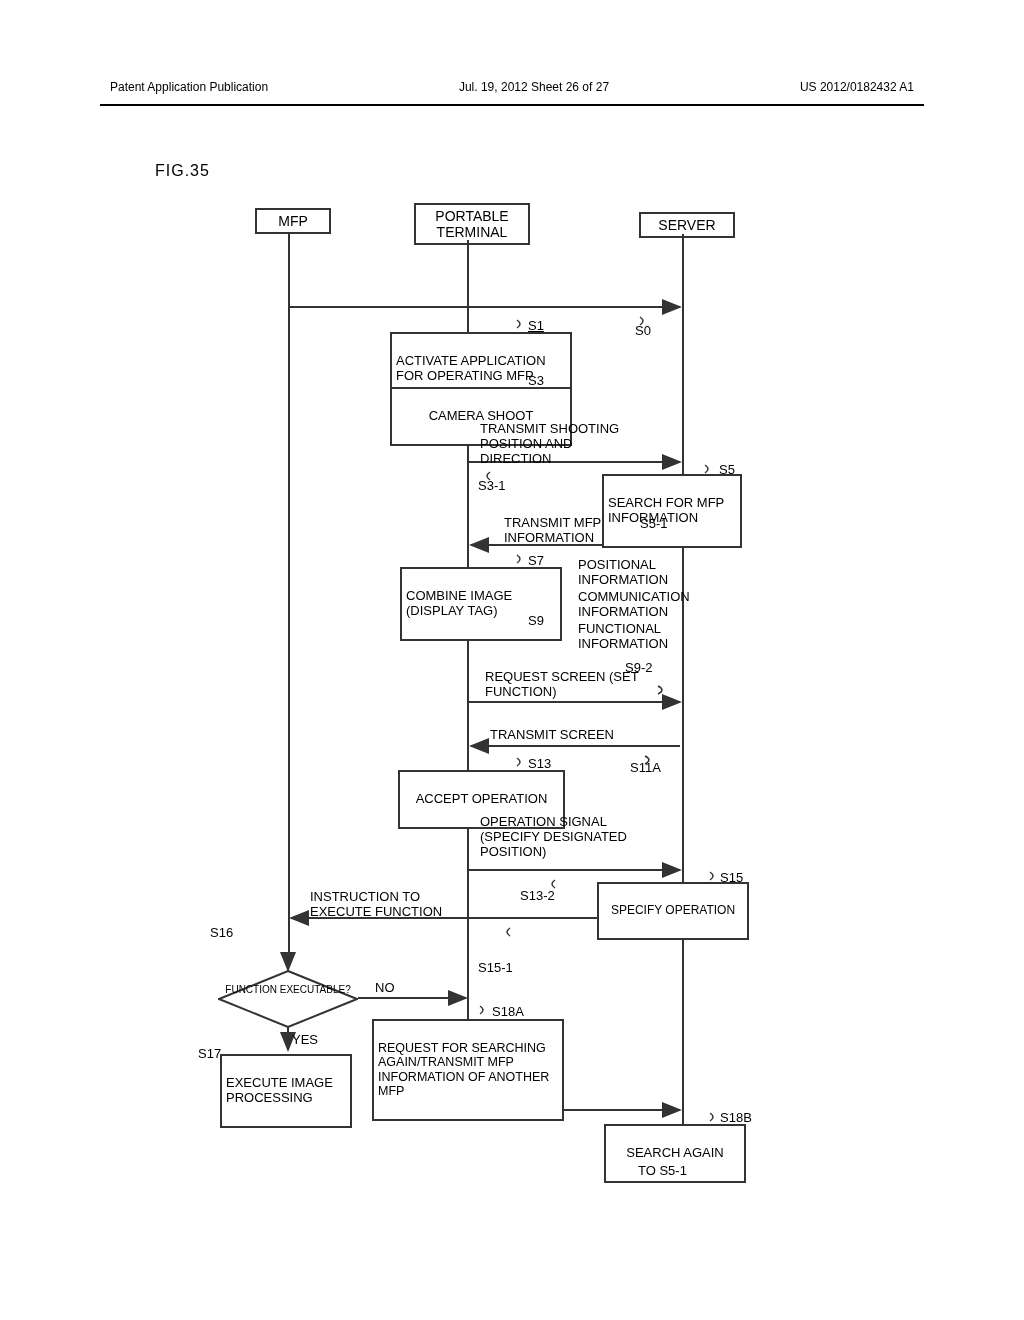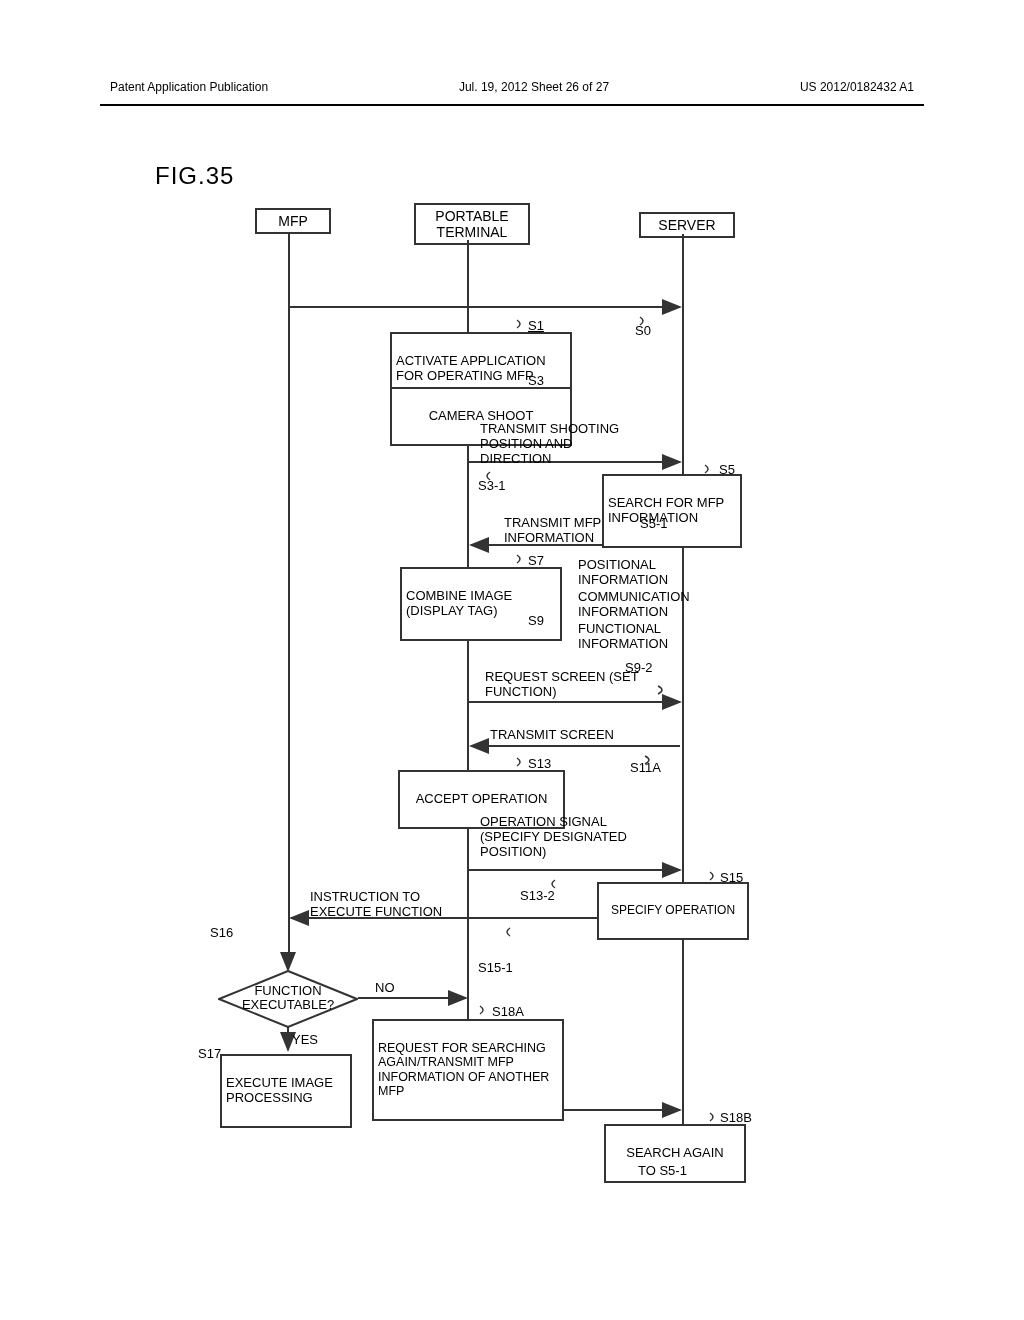--- a/index.html
+++ b/index.html
@@ -34,21 +34,21 @@
     position: absolute;
     top: 104px;
     left: 100px;
     width: 824px;
     border-top: 2px solid #000;
   }
   .figlabel {
     position: absolute;
     top: 162px;
     left: 155px;
-    font-size: 24px;
+    font-size: 16px;
     font-weight: normal;
     letter-spacing: 1px;
   }
   .diagram {
     position: absolute;
     left: 180px;
     top: 200px;
     width: 700px;
     height: 1000px;
   }
@@ -95,21 +95,21 @@
     position: absolute;
     width: 140px;
     height: 55px;
   }
   .diamond svg { position: absolute; left:0; top:0; }
   .diamond .dtext {
     position: absolute;
     width: 140px;
     text-align: center;
     top: 14px;
-    font-size: 13px;
+    font-size: 10px;
     line-height: 1.1;
   }
   .nowrap { white-space: nowrap; }
 </style>
 </head>
 <body>
 
 <div class="page">
   <div class="header">
     <div>Patent Application Publication</div>

